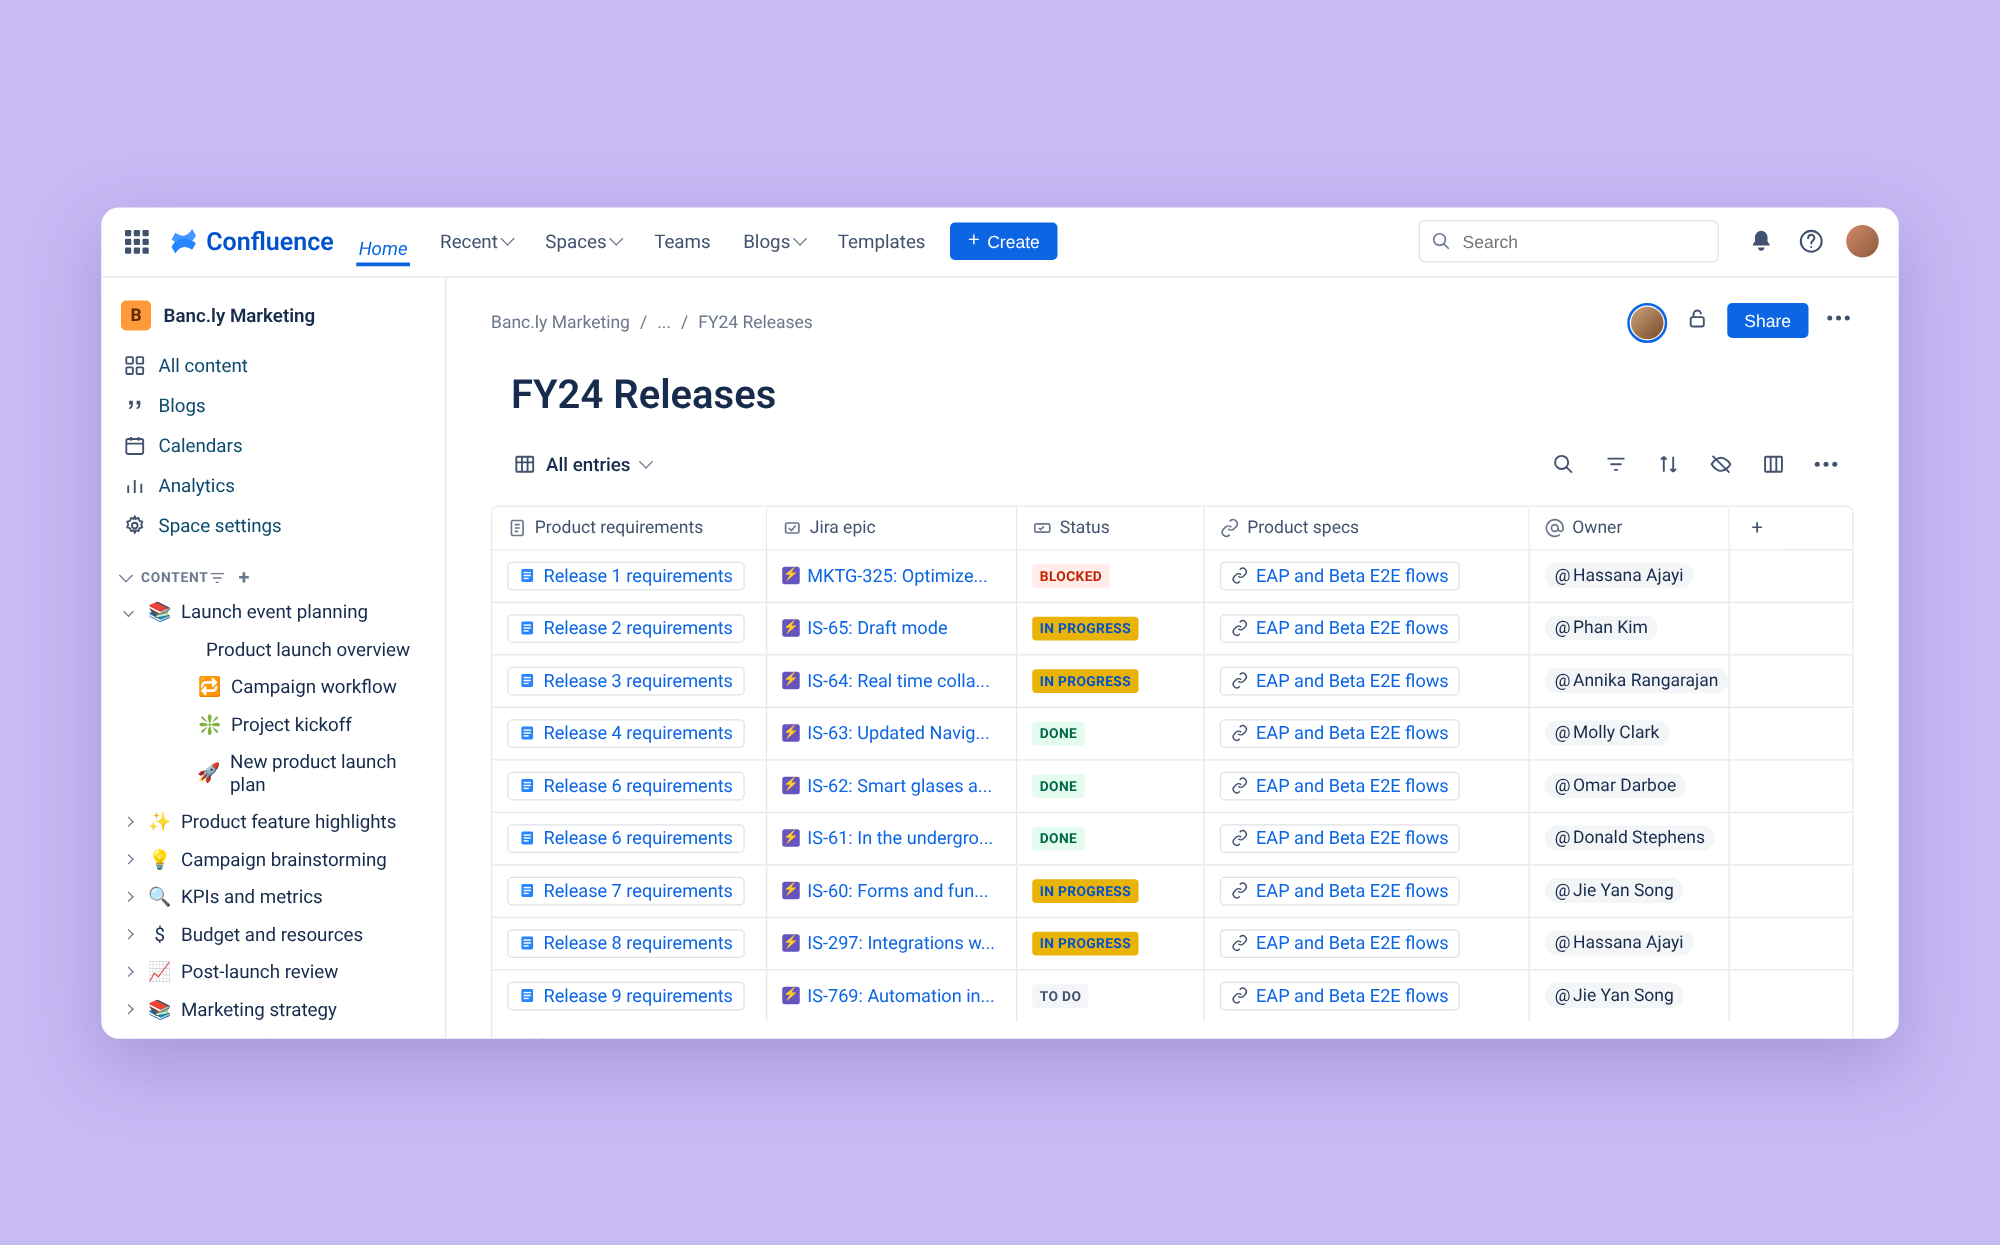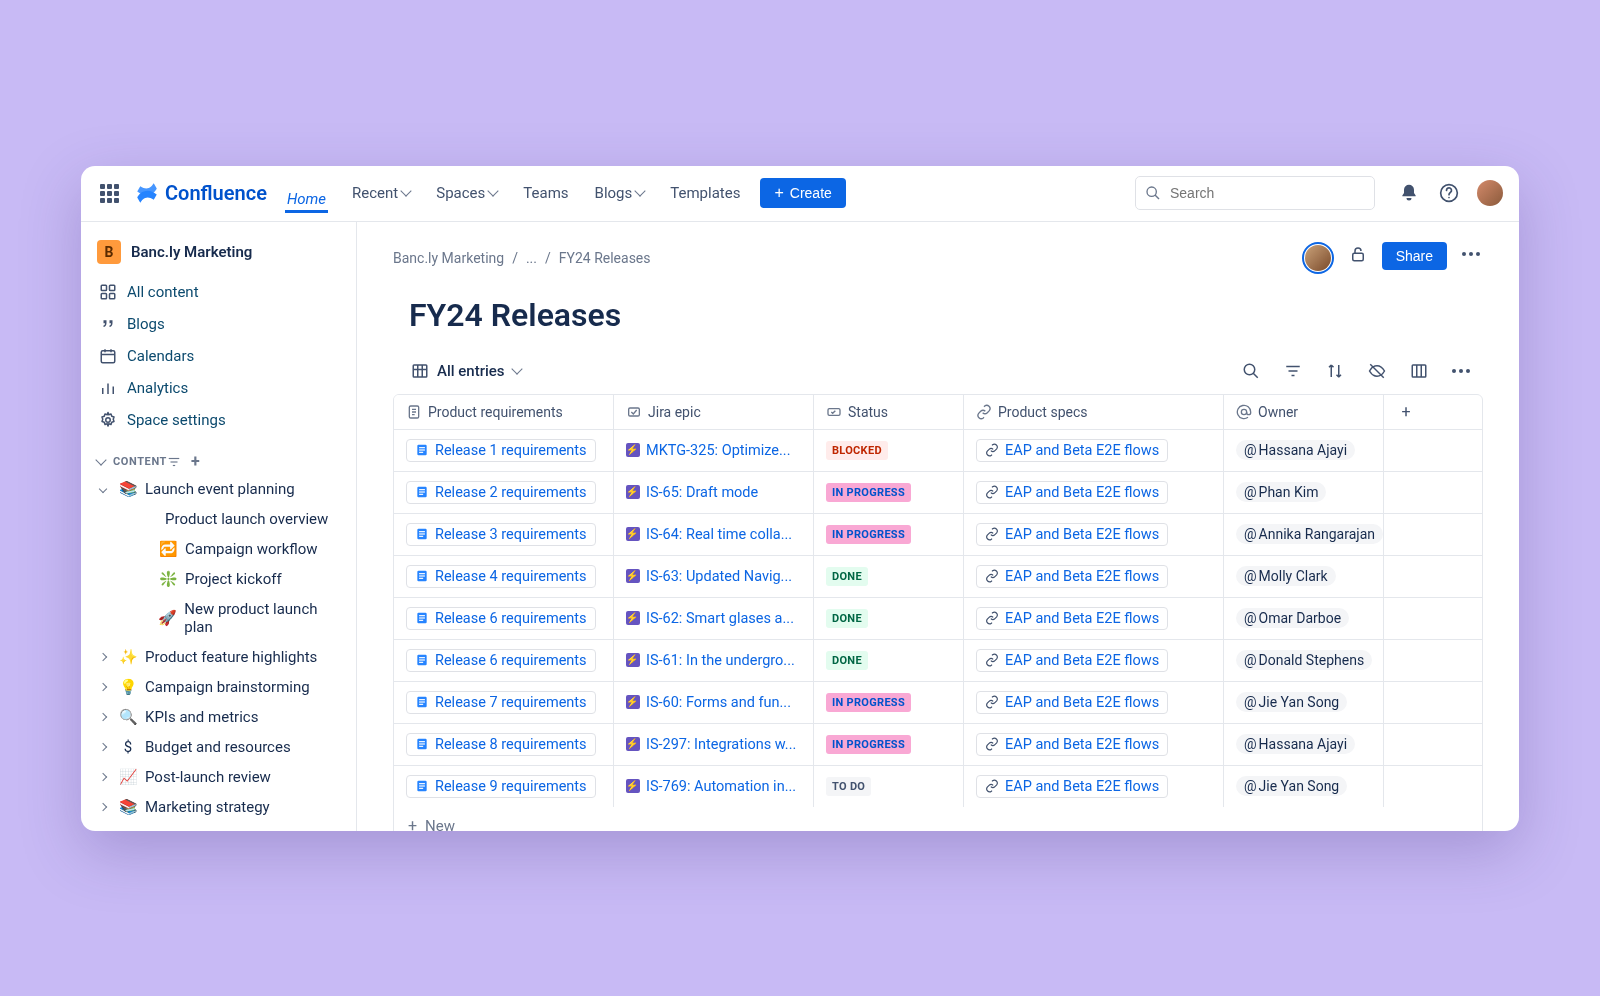--- a/index.html
+++ b/index.html
@@ -84,35 +84,35 @@
 .page-actions{display:flex;align-items:flex-start;gap:12px;}
 .avatar-ring{width:32px;height:32px;border-radius:50%;border:2px solid #0c66e4;padding:1px;}
 .avatar-ring .a{width:100%;height:100%;border-radius:50%;background:linear-gradient(135deg,#caa27a,#7a4a2a);}
 .share-btn{background:#0c66e4;color:#fff;border:none;border-radius:4px;padding:6px 14px;font-size:14px;font-weight:500;cursor:pointer;}
 .page-title{font-size:32px;font-weight:600;margin-top:22px;margin-left:16px;}
 .db-toolbar{display:flex;align-items:center;justify-content:space-between;margin-top:22px;padding:0 10px;}
 .view-sel{display:flex;align-items:center;gap:8px;font-size:15px;font-weight:500;cursor:pointer;padding:6px 8px;border-radius:4px;}
 .db-tools{display:flex;gap:18px;align-items:center;color:#42526e;}
 
 
-.db-table{margin-top:8px;border:1px solid #e4e7ec;border-radius:6px;overflow:hidden;}
+.db-table{margin-top:18px;border:1px solid #e4e7ec;border-radius:6px;overflow:hidden;}
 .db-row{display:grid;grid-template-columns: 220px 200px 150px 260px 160px 44px;border-bottom:1px solid #e4e7ec;}
 .db-row:last-child{border-bottom:none;}
 .db-cell{padding:9px 12px;border-right:1px solid #e4e7ec;overflow:hidden;white-space:nowrap;text-overflow:ellipsis;font-size:14.5px;display:flex;align-items:center;gap:6px;}
 .db-cell:last-child{border-right:none;}
 .db-head .db-cell{color:#42526e;font-size:14px;font-weight:400;background:#fff;}
 .hd-icon{width:16px;height:16px;flex-shrink:0;}
 .pill{display:inline-flex;align-items:center;gap:6px;border:1px solid #dfe1e6;border-radius:4px;padding:2px 8px;background:#fff;cursor:pointer;max-width:100%;overflow:hidden;}
 .pill.link{color:#0c66e4;}
 .pill .pi{width:14px;height:14px;flex-shrink:0;}
 .jira-badge{width:14px;height:14px;background:#6554c0;border-radius:2px;flex-shrink:0;display:flex;align-items:center;justify-content:center;color:#fff;font-size:10px;line-height:1;}
 .jira-link{color:#0c66e4;overflow:hidden;text-overflow:ellipsis;}
 .status-tag{font-size:11px;font-weight:700;letter-spacing:.3px;border-radius:3px;padding:3px 6px;display:inline-block;}
 .st-blocked{background:#ffeceb;color:#bf2600;}
-.st-inprogress{background:#f9a8d4;color:#0052cc;}
+.st-inprogress{background:#eab308;color:#0052cc;}
 .st-done{background:#e3fcef;color:#006644;}
 .st-todo{background:#f4f5f7;color:#42526e;}
 .mention{background:#f4f5f7;border-radius:10px;padding:2px 8px;font-size:14px;display:inline-flex;align-items:center;gap:2px;color:#172b4d;}
 .new-row{display:flex;align-items:center;gap:8px;padding:10px 14px;color:#6b778c;cursor:pointer;font-size:15px;}
 .plus{font-size:16px;line-height:1;}
 svg{display:block;}
 .txt-ellipsis{overflow:hidden;text-overflow:ellipsis;white-space:nowrap;}
 .lock-svg{width:18px;height:18px;}
 .dots{display:flex;gap:3px;}
 .dots span{width:4px;height:4px;border-radius:50%;background:#42526e;}

